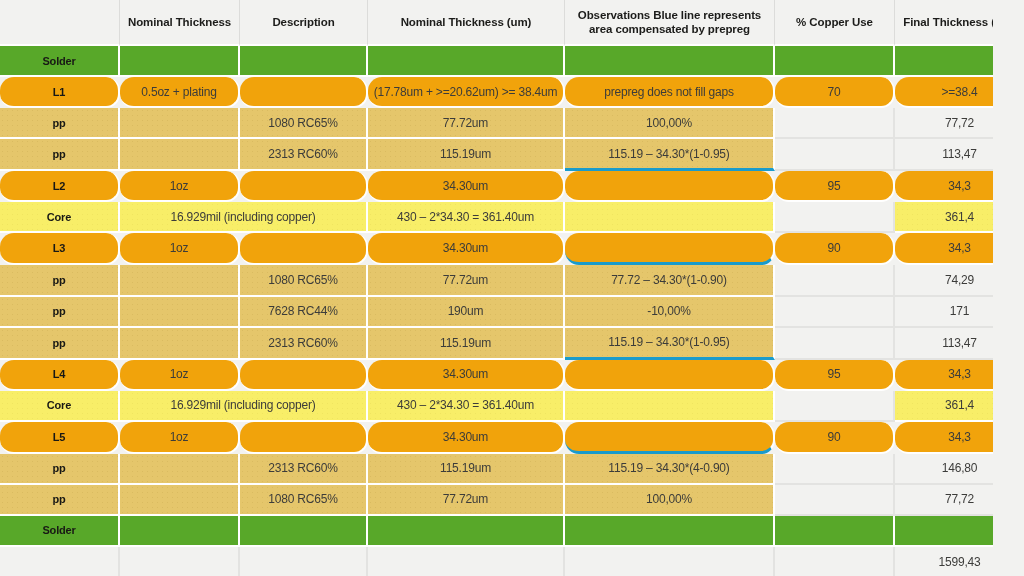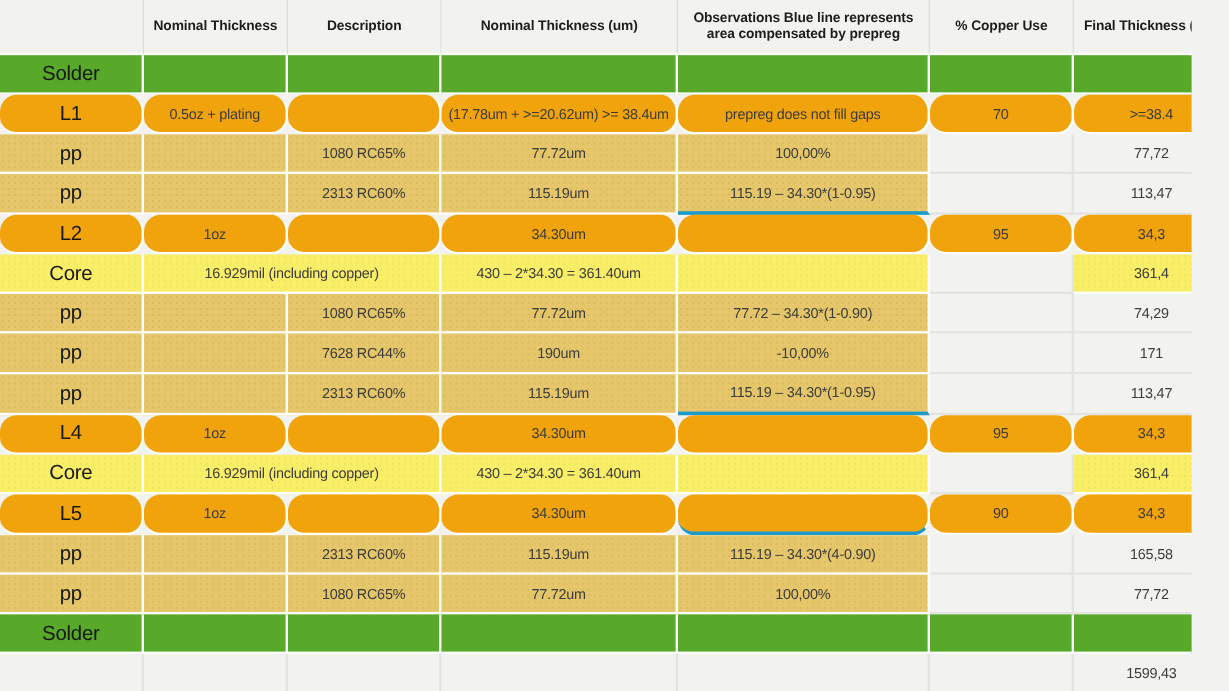--- a/index.html
+++ b/index.html
@@ -44,23 +44,23 @@
     font-size: 12px;
     color: #3c3c3a;
     letter-spacing: -0.2px;
     height: 27px;
     border-right: 2px solid #ffffff;
     border-bottom: 2px solid #ffffff;
   }
   tbody td:last-child { border-right: none; margin-top: 12px; }
   tbody tr:last-child td { border-bottom: none; }
   td.label-cell {
-    font-weight: normal;
+    font-weight: bold;
     color: #181815;
-    font-size: 17px;
+    font-size: 11px;
   }
   
   td.green  { background: var(--green); }
   td.orange { background: var(--orange); border-radius: 14px; }
   td.tan {
     background-color: var(--tan);
     background-image: radial-gradient(rgba(120,90,0,0.10) 0.8px, transparent 0.9px);
     background-size: 5px 5px;
   }
   td.yellow {
@@ -150,20 +150,29 @@
         </tr>
         <tr>
           <td class="yellow label-cell">Core</td>
           <td colspan="2" class="yellow">16.929mil (including copper)</td>
           <td class="yellow">430 – 2*34.30 = 361.40um</td>
           <td class="yellow"></td>
           <td class="light"></td>
           <td class="yellow">361,4</td>
         </tr>
         <tr>
+          <td class="orange label-cell">L3</td>
+          <td class="orange">1oz</td>
+          <td class="orange"></td>
+          <td class="orange">34.30um</td>
+          <td class="orange blue-bottom"></td>
+          <td class="orange">90</td>
+          <td class="orange">34,3</td>
+        </tr>
+        <tr>
           <td class="tan label-cell">pp</td>
           <td class="tan"></td>
           <td class="tan">1080 RC65%</td>
           <td class="tan">77.72um</td>
           <td class="tan">77.72 – 34.30*(1-0.90)</td>
           <td class="light"></td>
           <td class="light">74,29</td>
         </tr>
         <tr>
           <td class="tan label-cell">pp</td>
@@ -209,21 +218,21 @@
           <td class="orange">90</td>
           <td class="orange">34,3</td>
         </tr>
         <tr>
           <td class="tan label-cell">pp</td>
           <td class="tan"></td>
           <td class="tan">2313 RC60%</td>
           <td class="tan">115.19um</td>
           <td class="tan">115.19 – 34.30*(4-0.90)</td>
           <td class="light"></td>
-          <td class="light">165,58</td>
+          <td class="light">146,80</td>
         </tr>
         <tr>
           <td class="tan label-cell">pp</td>
           <td class="tan"></td>
           <td class="tan">1080 RC65%</td>
           <td class="tan">77.72um</td>
           <td class="tan">100,00%</td>
           <td class="light"></td>
           <td class="light">77,72</td>
         </tr>

